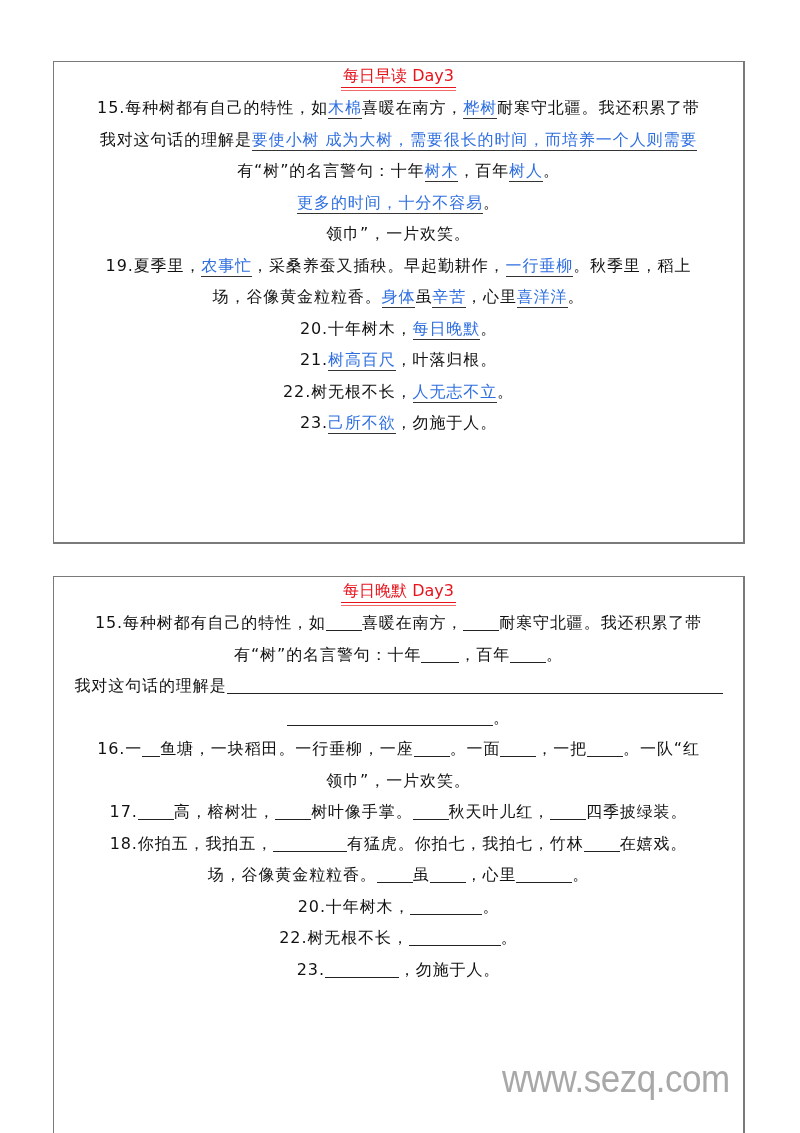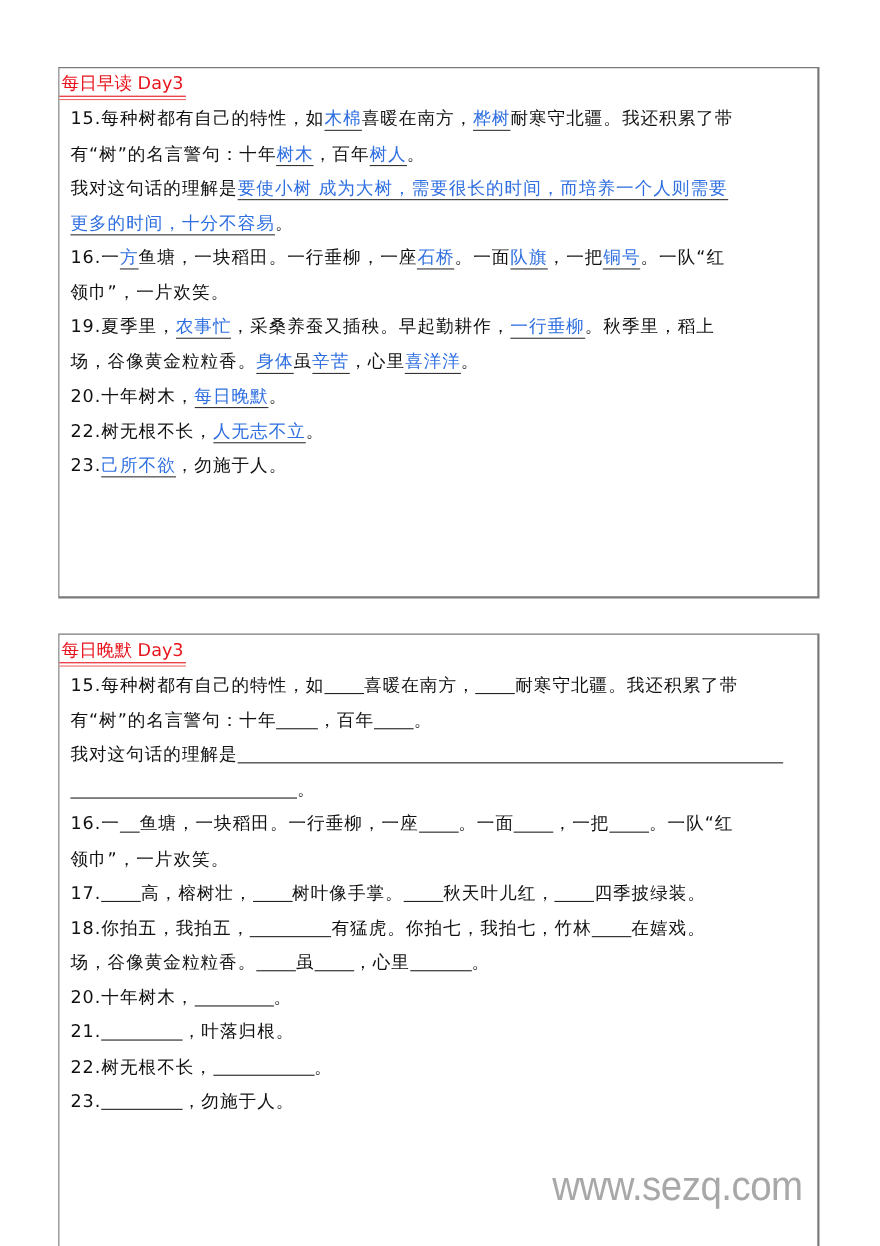--- a/index.html
+++ b/index.html
@@ -2,69 +2,68 @@
 <html><head>
 <meta charset="utf-8">
 <style>
   html, body { margin: 0; padding: 0; background: #ffffff; }
   body { width: 800px; height: 1133px; position: relative; overflow: hidden;
          font-family: "DejaVu Sans", "Liberation Sans", sans-serif; color: #111; }
   .box { position: absolute; left: 53px; width: 692px; border: 1.5px solid #7a7a7a;
          border-right-width: 2px; border-bottom-width: 2px; box-sizing: border-box; }
   #box-morning { top: 61px; height: 483px; }
   #box-evening { top: 576px; height: 616px; }
-  .title { color: #e8141c; font-size: 16px; line-height: 20px;
+  .title { text-align: center; color: #e8141c; font-size: 16px; line-height: 20px;
            margin-top: 4px; height: 26px; }
   .title span { display: inline-block; border-bottom: 1.5px solid #e8141c; padding: 0 2px 1px;
                 position: relative; }
   .title span::after { content: ""; position: absolute; left: 0; right: 0; bottom: -4px;
                        border-bottom: 1.5px solid #f06a6a; }
   .lines { padding-left: 10px; padding-right: 10px; }
   .line { font-size: 16px; line-height: 31.5px; height: 31.5px; white-space: nowrap;
-          letter-spacing: 0.9px; }
+          letter-spacing: 0.9px; text-align: center; }
   .ans { color: #2f6fe0; border-bottom: 1.3px solid #333; padding-bottom: 1px; }
   .blank { display: inline-block; border-bottom: 1.2px solid #222; height: 18px;
            vertical-align: -3px; }
   .txt { }
   #watermark { position: absolute; left: 502px; top: 1058px; font-size: 38px; color: #a8a8a8;
                font-family: "Liberation Sans", sans-serif; letter-spacing: -0.5px;
                transform: scaleX(0.92); transform-origin: left; }
 </style>
 </head>
 <body>
 
 <div class="box" id="box-morning">
   <div class="title"><span>每日早读  Day3</span></div>
   <div class="lines" id="morning-lines">
       <div class="line"><span class="txt">15.每种树都有自己的特性，如</span><span class="ans">木棉</span><span class="txt">喜暖在南方，</span><span class="ans">桦树</span><span class="txt">耐寒守北疆。我还积累了带</span></div>
+      <div class="line"><span class="txt">我对这句话的理解是</span><span class="ans">要使小树 成为大树，需要很长的时间，而培养一个人则需要</span></div>
       <div class="line"><span class="txt">有“树”的名言警句：十年</span><span class="ans">树木</span><span class="txt">，百年</span><span class="ans">树人</span><span class="txt">。</span></div>
-      <div class="line"><span class="txt">我对这句话的理解是</span><span class="ans">要使小树 成为大树，需要很长的时间，而培养一个人则需要</span></div>
       <div class="line"><span class="ans">更多的时间，十分不容易</span><span class="txt">。</span></div>
-      <div class="line"><span class="txt">16.一</span><span class="ans">方</span><span class="txt">鱼塘，一块稻田。一行垂柳，一座</span><span class="ans">石桥</span><span class="txt">。一面</span><span class="ans">队旗</span><span class="txt">，一把</span><span class="ans">铜号</span><span class="txt">。一队“红</span></div>
       <div class="line"><span class="txt">领巾”，一片欢笑。</span></div>
       <div class="line"><span class="txt">19.夏季里，</span><span class="ans">农事忙</span><span class="txt">，采桑养蚕又插秧。早起勤耕作，</span><span class="ans">一行垂柳</span><span class="txt">。秋季里，稻上</span></div>
       <div class="line"><span class="txt">场，谷像黄金粒粒香。</span><span class="ans">身体</span><span class="txt">虽</span><span class="ans">辛苦</span><span class="txt">，心里</span><span class="ans">喜洋洋</span><span class="txt">。</span></div>
       <div class="line"><span class="txt">20.十年树木，</span><span class="ans">每日晚默</span><span class="txt">。</span></div>
+      <div class="line"><span class="txt">21.</span><span class="ans">树高百尺</span><span class="txt">，叶落归根。</span></div>
       <div class="line"><span class="txt">22.树无根不长，</span><span class="ans">人无志不立</span><span class="txt">。</span></div>
       <div class="line"><span class="txt">23.</span><span class="ans">己所不欲</span><span class="txt">，勿施于人。</span></div>
     </div>
 </div>
 
 <div class="box" id="box-evening">
   <div class="title"><span>每日晚默  Day3</span></div>
   <div class="lines" id="evening-lines">
       <div class="line"><span class="txt">15.每种树都有自己的特性，如</span><span class="blank" style="width: 36px;"></span><span class="txt">喜暖在南方，</span><span class="blank" style="width: 36px;"></span><span class="txt">耐寒守北疆。我还积累了带</span></div>
       <div class="line"><span class="txt">有“树”的名言警句：十年</span><span class="blank" style="width: 38px;"></span><span class="txt">，百年</span><span class="blank" style="width: 36px;"></span><span class="txt">。</span></div>
       <div class="line"><span class="txt">我对这句话的理解是</span><span class="blank" style="width: 496px;"></span></div>
       <div class="line"><span class="blank" style="width: 206px;"></span><span class="txt">。</span></div>
       <div class="line"><span class="txt">16.一</span><span class="blank" style="width: 18px;"></span><span class="txt">鱼塘，一块稻田。一行垂柳，一座</span><span class="blank" style="width: 36px;"></span><span class="txt">。一面</span><span class="blank" style="width: 36px;"></span><span class="txt">，一把</span><span class="blank" style="width: 36px;"></span><span class="txt">。一队“红</span></div>
       <div class="line"><span class="txt">领巾”，一片欢笑。</span></div>
       <div class="line"><span class="txt">17.</span><span class="blank" style="width: 36px;"></span><span class="txt">高，榕树壮，</span><span class="blank" style="width: 36px;"></span><span class="txt">树叶像手掌。</span><span class="blank" style="width: 36px;"></span><span class="txt">秋天叶儿红，</span><span class="blank" style="width: 36px;"></span><span class="txt">四季披绿装。</span></div>
       <div class="line"><span class="txt">18.你拍五，我拍五，</span><span class="blank" style="width: 74px;"></span><span class="txt">有猛虎。你拍七，我拍七，竹林</span><span class="blank" style="width: 36px;"></span><span class="txt">在嬉戏。</span></div>
       <div class="line"><span class="txt">场，谷像黄金粒粒香。</span><span class="blank" style="width: 36px;"></span><span class="txt">虽</span><span class="blank" style="width: 36px;"></span><span class="txt">，心里</span><span class="blank" style="width: 56px;"></span><span class="txt">。</span></div>
       <div class="line"><span class="txt">20.十年树木，</span><span class="blank" style="width: 72px;"></span><span class="txt">。</span></div>
-      <div class="line"><span class="txt">21.</span><span class="blank" style="width: 74px;"></span><span class="txt">，叶落归根。</span></div>
       <div class="line"><span class="txt">22.树无根不长，</span><span class="blank" style="width: 92px;"></span><span class="txt">。</span></div>
       <div class="line"><span class="txt">23.</span><span class="blank" style="width: 74px;"></span><span class="txt">，勿施于人。</span></div>
     </div>
 </div>
 
 <div id="watermark">www.sezq.com</div>
 
 </body></html>

